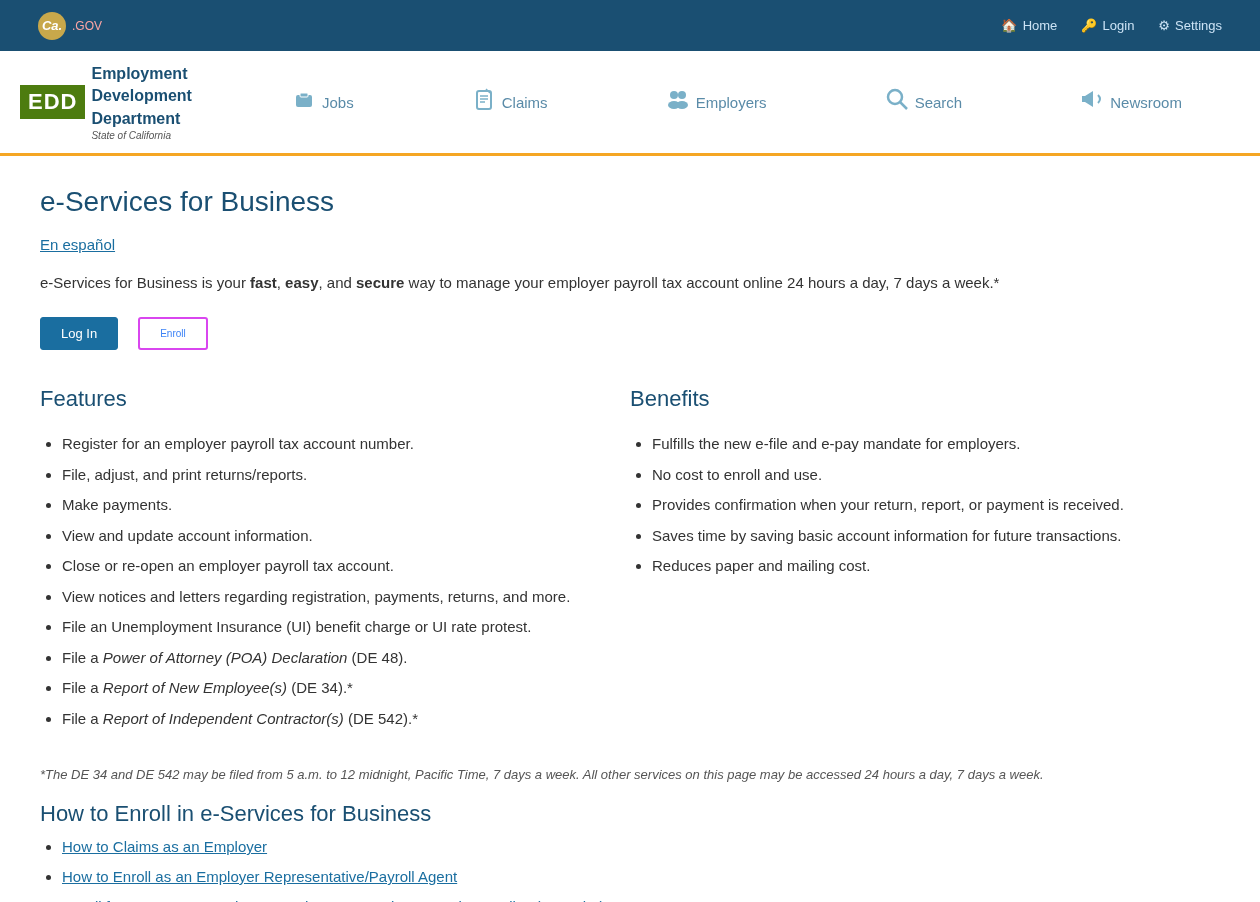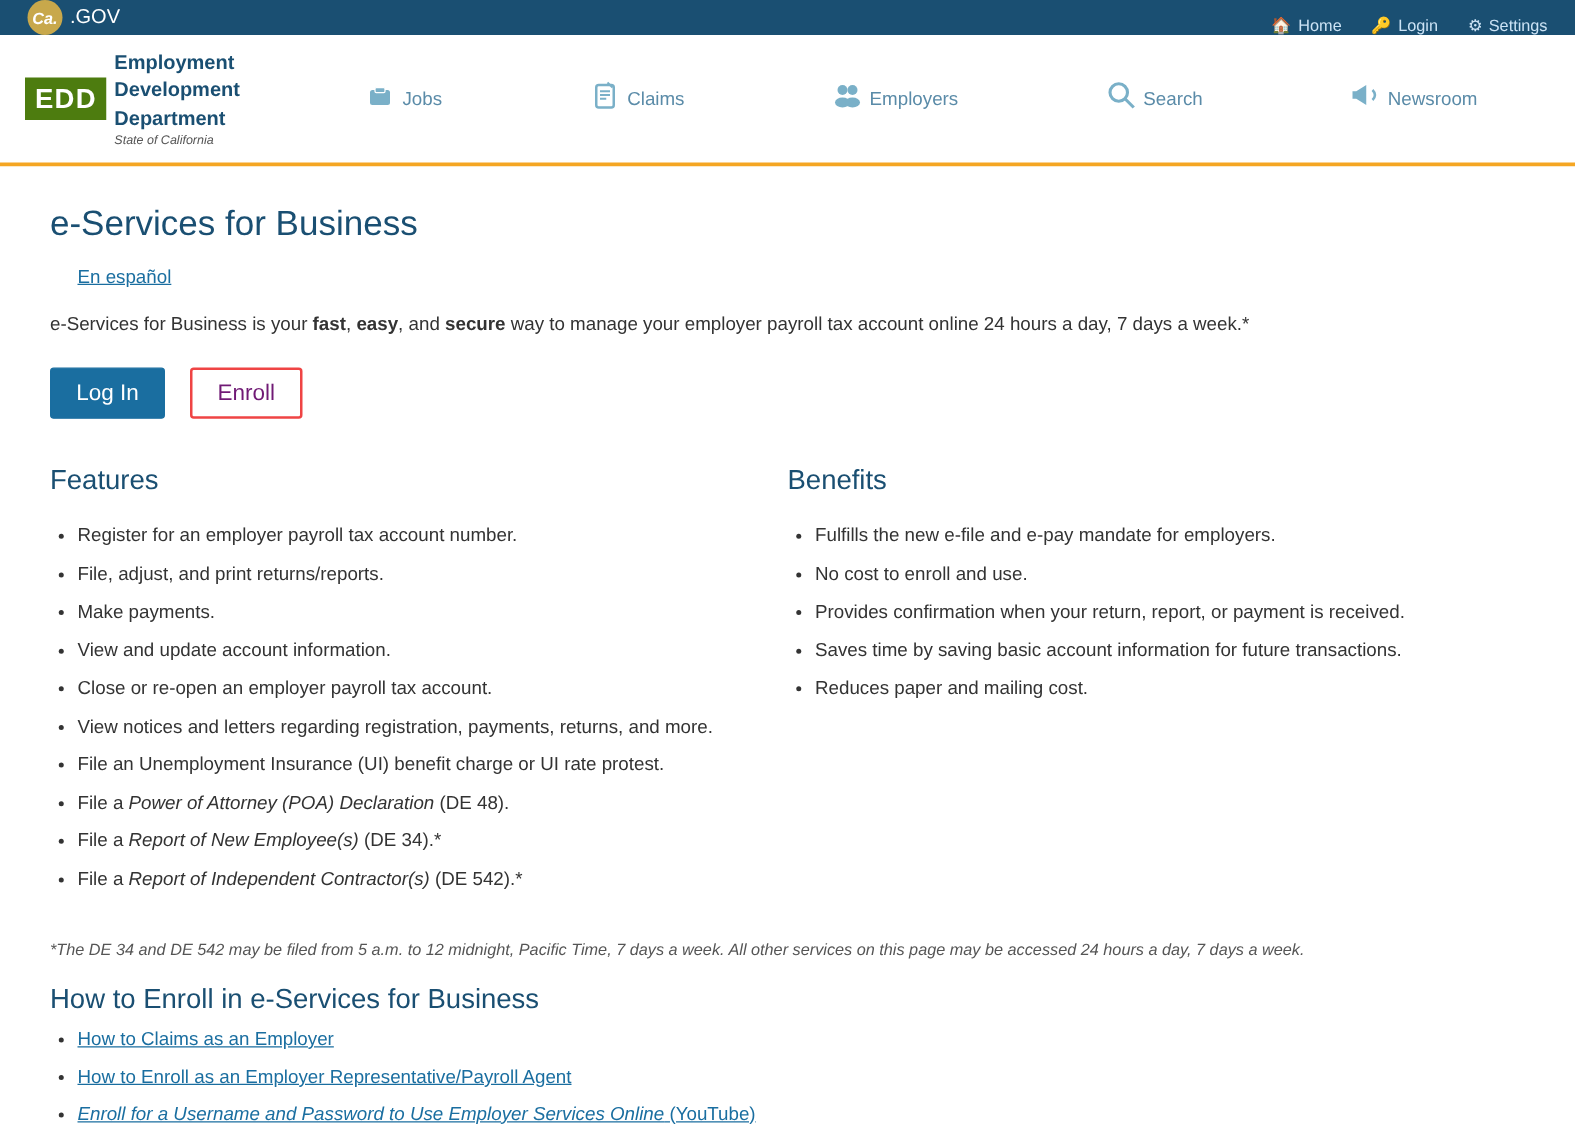--- a/index.html
+++ b/index.html
@@ -3,23 +3,23 @@
   <meta charset="utf-8">
   <style>
     * { margin: 0; padding: 0; box-sizing: border-box; }
     body { font-family: Arial, sans-serif; font-size: 15px; color: #333; background: #fff; }
 
     
     #top-bar {
       background: #1a4f72;
       color: #fff;
       display: flex;
-      align-items: flex-end;
-      padding: 0 22px;
-      height: 28px;
+      align-items: center;
+      padding: 0 38px;
+      height: 51px;
       justify-content: space-between;
     }
     #top-bar-logo {
       display: flex;
       align-items: center;
       gap: 6px;
     }
     #top-bar-logo .ca-circle {
       width: 28px;
       height: 28px;
@@ -28,22 +28,22 @@
       display: flex;
       align-items: center;
       justify-content: center;
       font-weight: bold;
       font-size: 13px;
       color: #fff;
       font-style: italic;
       line-height: 1;
     }
     #top-bar-logo .gov-text {
-      font-size: 16px;
-      color: #ffffff;
+      font-size: 12px;
+      color: #fca5a5;
     }
     #top-bar-nav {
       display: flex;
       gap: 24px;
       align-items: center;
     }
     #top-bar-nav a {
       color: #cce3f5;
       text-decoration: none;
       font-size: 13px;
@@ -119,49 +119,48 @@
       color: #1a4f72;
       font-weight: normal;
       margin-bottom: 18px;
     }
     .spanish-link {
       color: #1a6ea0;
       text-decoration: underline;
       font-size: 15px;
       display: block;
       margin-bottom: 18px;
-      margin-left: 22px;
     }
     .intro-text {
       font-size: 15px;
       margin-bottom: 22px;
       line-height: 1.6;
     }
     .intro-text strong { font-weight: bold; }
 
     .btn-row {
       display: flex;
       gap: 20px;
       margin-bottom: 36px;
     }
     .btn-login {
       background: #1a6ea0;
       color: #fff;
       border: 1px solid #1a6ea0;
       padding: 8px 20px;
-      font-size: 18px;
+      font-size: 13px;
       cursor: pointer;
       border-radius: 3px;
     }
     .btn-enroll {
       background: #fff;
-      color: #701a75;
-      border: 2px solid #ef4444;
+      color: #3b82f6;
+      border: 2px solid #d946ef;
       padding: 8px 20px;
-      font-size: 18px;
+      font-size: 10px;
       cursor: pointer;
       border-radius: 3px;
     }
 
     .two-col {
       display: flex;
       margin-bottom: 30px;
       margin-top: 25px;
     }
     .col {

